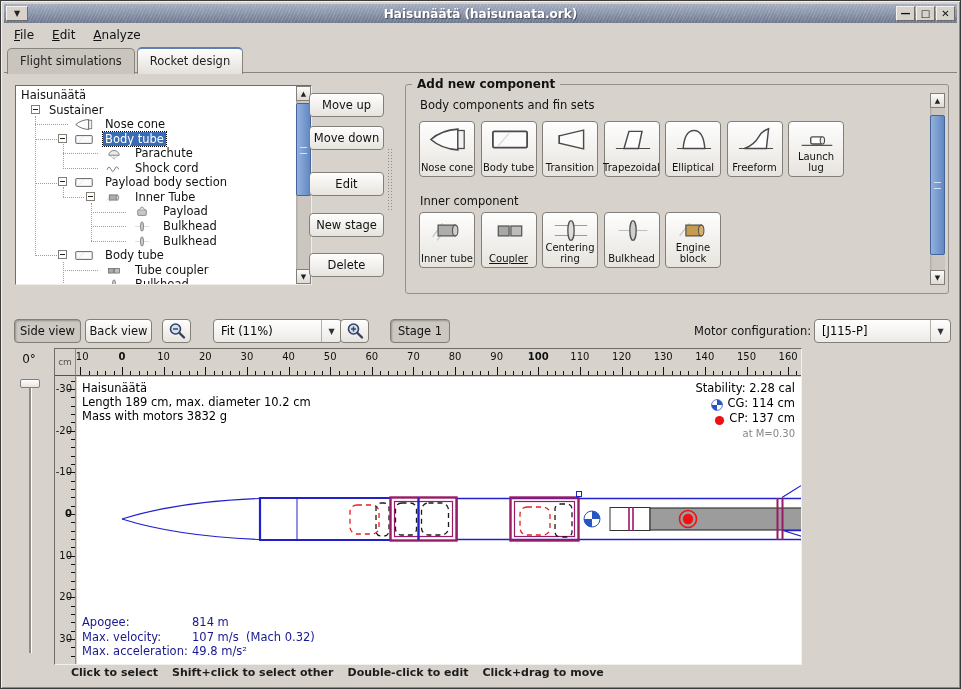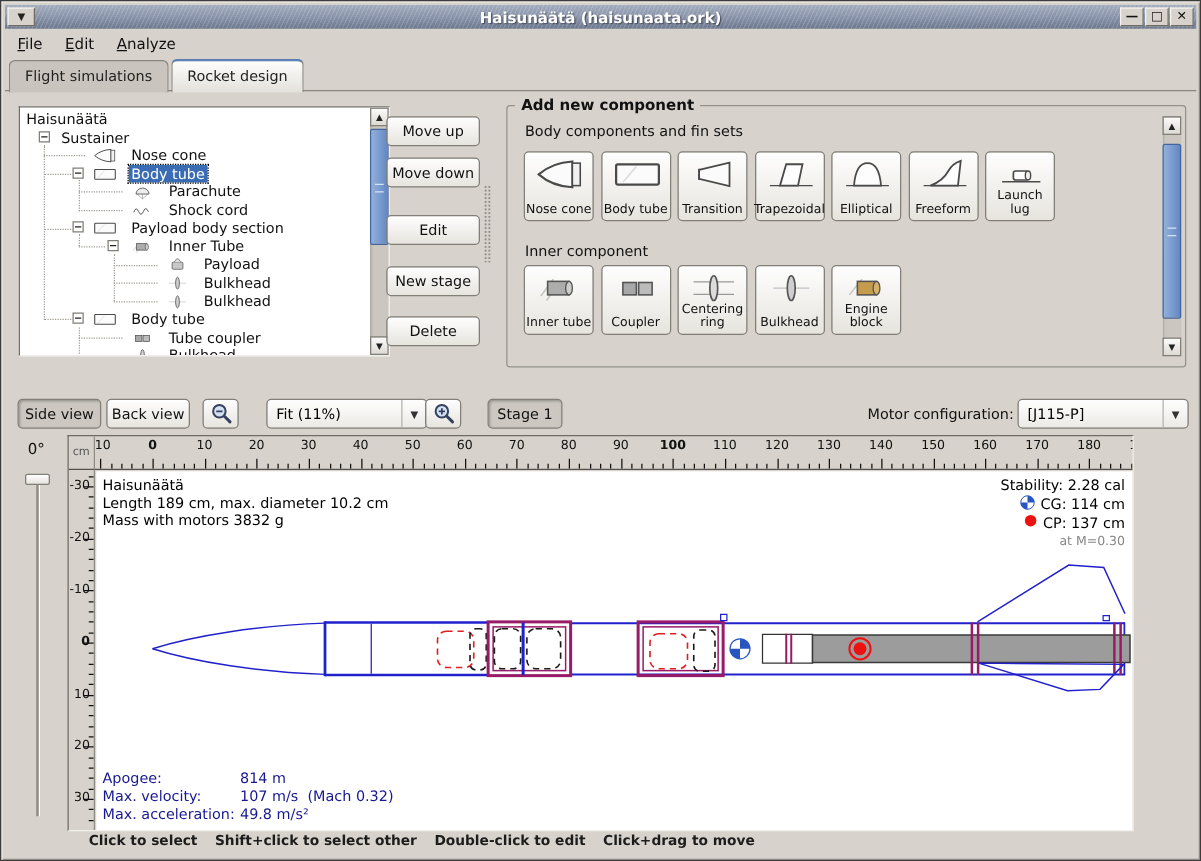--- a/index.html
+++ b/index.html
@@ -81,35 +81,35 @@
   .combo .cval { flex:1; padding-left:7px; }
   .combo .chev { width:20px; align-self:stretch; border-left:1px solid #b5b1aa; display:flex; align-items:center; justify-content:center; font-size:8px; color:#333; }
   .mlabel { position:absolute; top:7px; font-size:11.5px; color:#111; }
 
   
   .rotcol { position:absolute; left:0; top:275px; width:50px; bottom:24px; }
   .rotval { position:absolute; left:8px; top:4px; width:34px; text-align:center; font-size:12px; color:#111; }
   .slider-track { position:absolute; left:25px; top:40px; bottom:8px; width:2px; background:#8f8c86; box-shadow:1px 0 0 #fff; }
   .slider-handle { position:absolute; left:16px; top:31px; width:20px; height:9px; border-radius:2px; }
 
-  .viewport { position:absolute; left:50px; top:275px; width:853px; height:317px;
+  .viewport { position:absolute; left:50px; top:275px; width:748px; height:317px;
       border:1px solid; border-color:#6f6c66 #f2f0ec #f2f0ec #6f6c66; background:#d7d3cc;padding-left:28px; }
   .corner { position:absolute; left:0; top:0; width:21px; height:27px; border-right:1px solid #8f8c86; border-bottom:1px solid #55524d;
       font-size:9px; color:#555; display:flex; align-items:center; justify-content:center; }
   .hruler { position:absolute; left:21px; right:0; top:0; height:27px; border-bottom:1px solid #55524d; overflow:hidden; }
   .vruler { position:absolute; left:0; top:27px; width:21px; bottom:0; border-right:1px solid #8f8c86; overflow:hidden; }
   .htick { position:absolute; bottom:0; width:1px; background:#111; }
   .hlab { position:absolute; top:2px; width:30px; text-align:center; font-size:10px; color:#111; }
   .vtick { position:absolute; right:0; height:1px; background:#111; }
   .vlab { position:absolute; left:0; width:17px; text-align:right; font-size:10px; color:#111; }
   .rcanvas { position:absolute; left:22px; top:28px; right:0; bottom:0; background:#fff; overflow:hidden; }
 
   .info-block { position:absolute; left:5px; top:4px; font-size:11.5px; line-height:14px; color:#000; }
   .stab-block { position:absolute; right:6px; top:4px; font-size:11.5px; line-height:15px; color:#000; text-align:right; }
-  .stab-row { display:flex; justify-content:flex-end; align-items:flex-start; gap:4px; }
+  .stab-row { display:flex; justify-content:flex-end; align-items:flex-end; gap:4px; }
   .stab-cond { font-size:10px; color:#878787; }
   .flight-block { position:absolute; left:5px; top:238px; font-size:11.5px; line-height:14.5px; color:#181890; }
   .frow { display:flex; }
   .frow .flabel { width:110px; }
   .frow .fval { white-space:pre; }
 
   .statusbar { position:absolute; left:0; right:0; bottom:0; height:22px; }
   .hint { position:relative; font-size:11px; font-weight:600; color:#1c1c1c; margin-right:14px; }
   .hints { position:absolute; left:67px; top:3px; display:flex; }
 </style>
@@ -337,21 +337,21 @@
       <div class="gsub" style="top:109px">Inner component</div>
       <div id="cgroup1">
           <div class="btn cbtn" style="left: 13px; top: 127px;">
             <svg class="cicon" viewBox="0 0 44 30">
               <path d="M5,22 L16,7 M10,26 L21,11" stroke="#c4c4c4" stroke-width="1.4"></path>
               <rect x="11" y="9" width="19" height="12" fill="#adadad" stroke="#555" stroke-width="1.4"></rect>
               <ellipse cx="30" cy="15" rx="3" ry="6" fill="#cdcdcd" stroke="#555" stroke-width="1.2"></ellipse>
             </svg>
             <div class="clabel">Inner tube</div>
           </div>
-          <div class="btn cbtn" style="left: 74.5px; top: 127px;">
+          <div class="btn cbtn" style="left: 74.5px; top: 127px; text-decoration: underline;">
             <svg class="cicon" viewBox="0 0 44 30">
               <rect x="9" y="10" width="12" height="11" fill="#a8a8a8" stroke="#555" stroke-width="1.4"></rect>
               <rect x="23" y="10" width="12" height="11" fill="#bcbcbc" stroke="#555" stroke-width="1.4"></rect>
             </svg>
             <div class="clabel">Coupler</div>
           </div>
           <div class="btn cbtn" style="left: 136px; top: 127px;">
             <svg class="cicon" viewBox="0 0 44 30">
               <line x1="4" y1="9.5" x2="40" y2="9.5" stroke="#9a9a9a" stroke-width="1.2"></line>
               <line x1="4" y1="20.5" x2="40" y2="20.5" stroke="#9a9a9a" stroke-width="1.2"></line>

